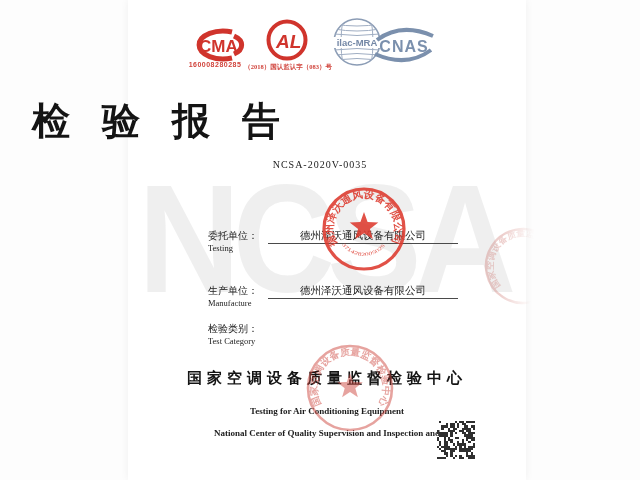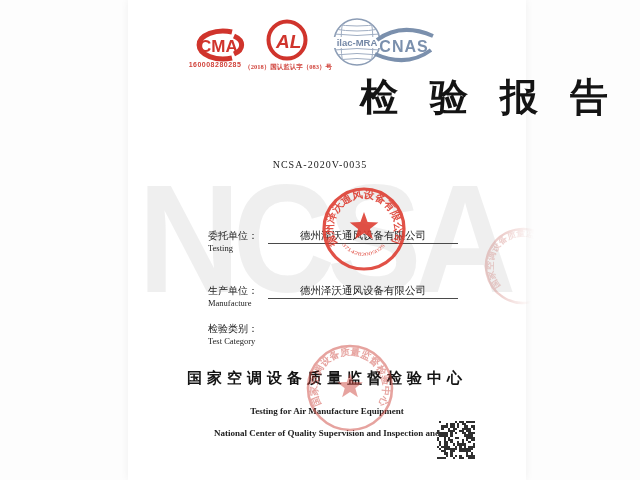--- a/index.html
+++ b/index.html
@@ -9,21 +9,21 @@
         box-shadow:0 0 8px rgba(0,0,0,0.06);}
   .abs{position:absolute;}
   
   .cma-number{left:180px;top:61px;width:70px;font-size:7px;color:#d0423a;text-align:center;
               letter-spacing:.5px;font-family:"Liberation Sans",sans-serif;font-weight:bold;}
   .al-caption{left:241px;top:63px;width:94px;font-size:6.5px;color:#d0423a;text-align:center;
               font-weight:bold;}
   .accr{left:435px;top:23px;width:70px;font-size:7.5px;line-height:10px;font-weight:bold;
         color:#2e2e2e;font-family:"Liberation Sans",sans-serif;}
   
-  .title-zh{left:0;top:72px;width:100%;text-align:right;font-family:"Liberation Sans",sans-serif;
+  .title-zh{left:0;top:96px;width:100%;text-align:left;font-family:"Liberation Sans",sans-serif;
             font-weight:700;font-size:38px;letter-spacing:32px;text-indent:32px;color:#141414;}
   .title-en{left:0;top:129px;width:100%;text-align:center;font-size:23px;letter-spacing:4px;
             word-spacing:12px;color:#161616;}
   .report-no{left:0;top:159px;width:100%;text-align:center;font-size:10px;letter-spacing:1px;color:#222;}
   
   .watermark{left:138px;top:162px;font-family:"Liberation Sans",sans-serif;font-weight:700;
              font-size:142px;letter-spacing:-8px;color:rgba(130,130,130,0.13);
              transform:scaleY(1.08);transform-origin:top left;z-index:0;line-height:1;}
   
   .field{position:absolute;left:208px;width:252px;height:28px;z-index:1;}
@@ -111,21 +111,21 @@
     <span class="flabel-en">Manufacture</span>
     <span class="fline">德州泽沃通风设备有限公司</span>
   </div>
   <div class="field" style="top:322px">
     <span class="flabel-zh">检验类别：</span>
     <span class="flabel-en">Test Category</span>
   </div>
 
   <div class="abs footer-zh">国家空调设备质量监督检验中心</div>
   <div class="abs footer-en1">National Center of Quality Supervision and Inspection and</div>
-  <div class="abs footer-en2">Testing for Air Manufacture Equipment</div>
+  <div class="abs footer-en2">Testing for Air Conditioning Equipment</div>
   <div class="abs qr">
       <i style="opacity: 0;"></i>
       <i></i>
       <i style="opacity: 0;"></i>
       <i style="opacity: 0;"></i>
       <i style="opacity: 0;"></i>
       <i style="opacity: 0;"></i>
       <i style="opacity: 0;"></i>
       <i style="opacity: 0;"></i>
       <i></i>

